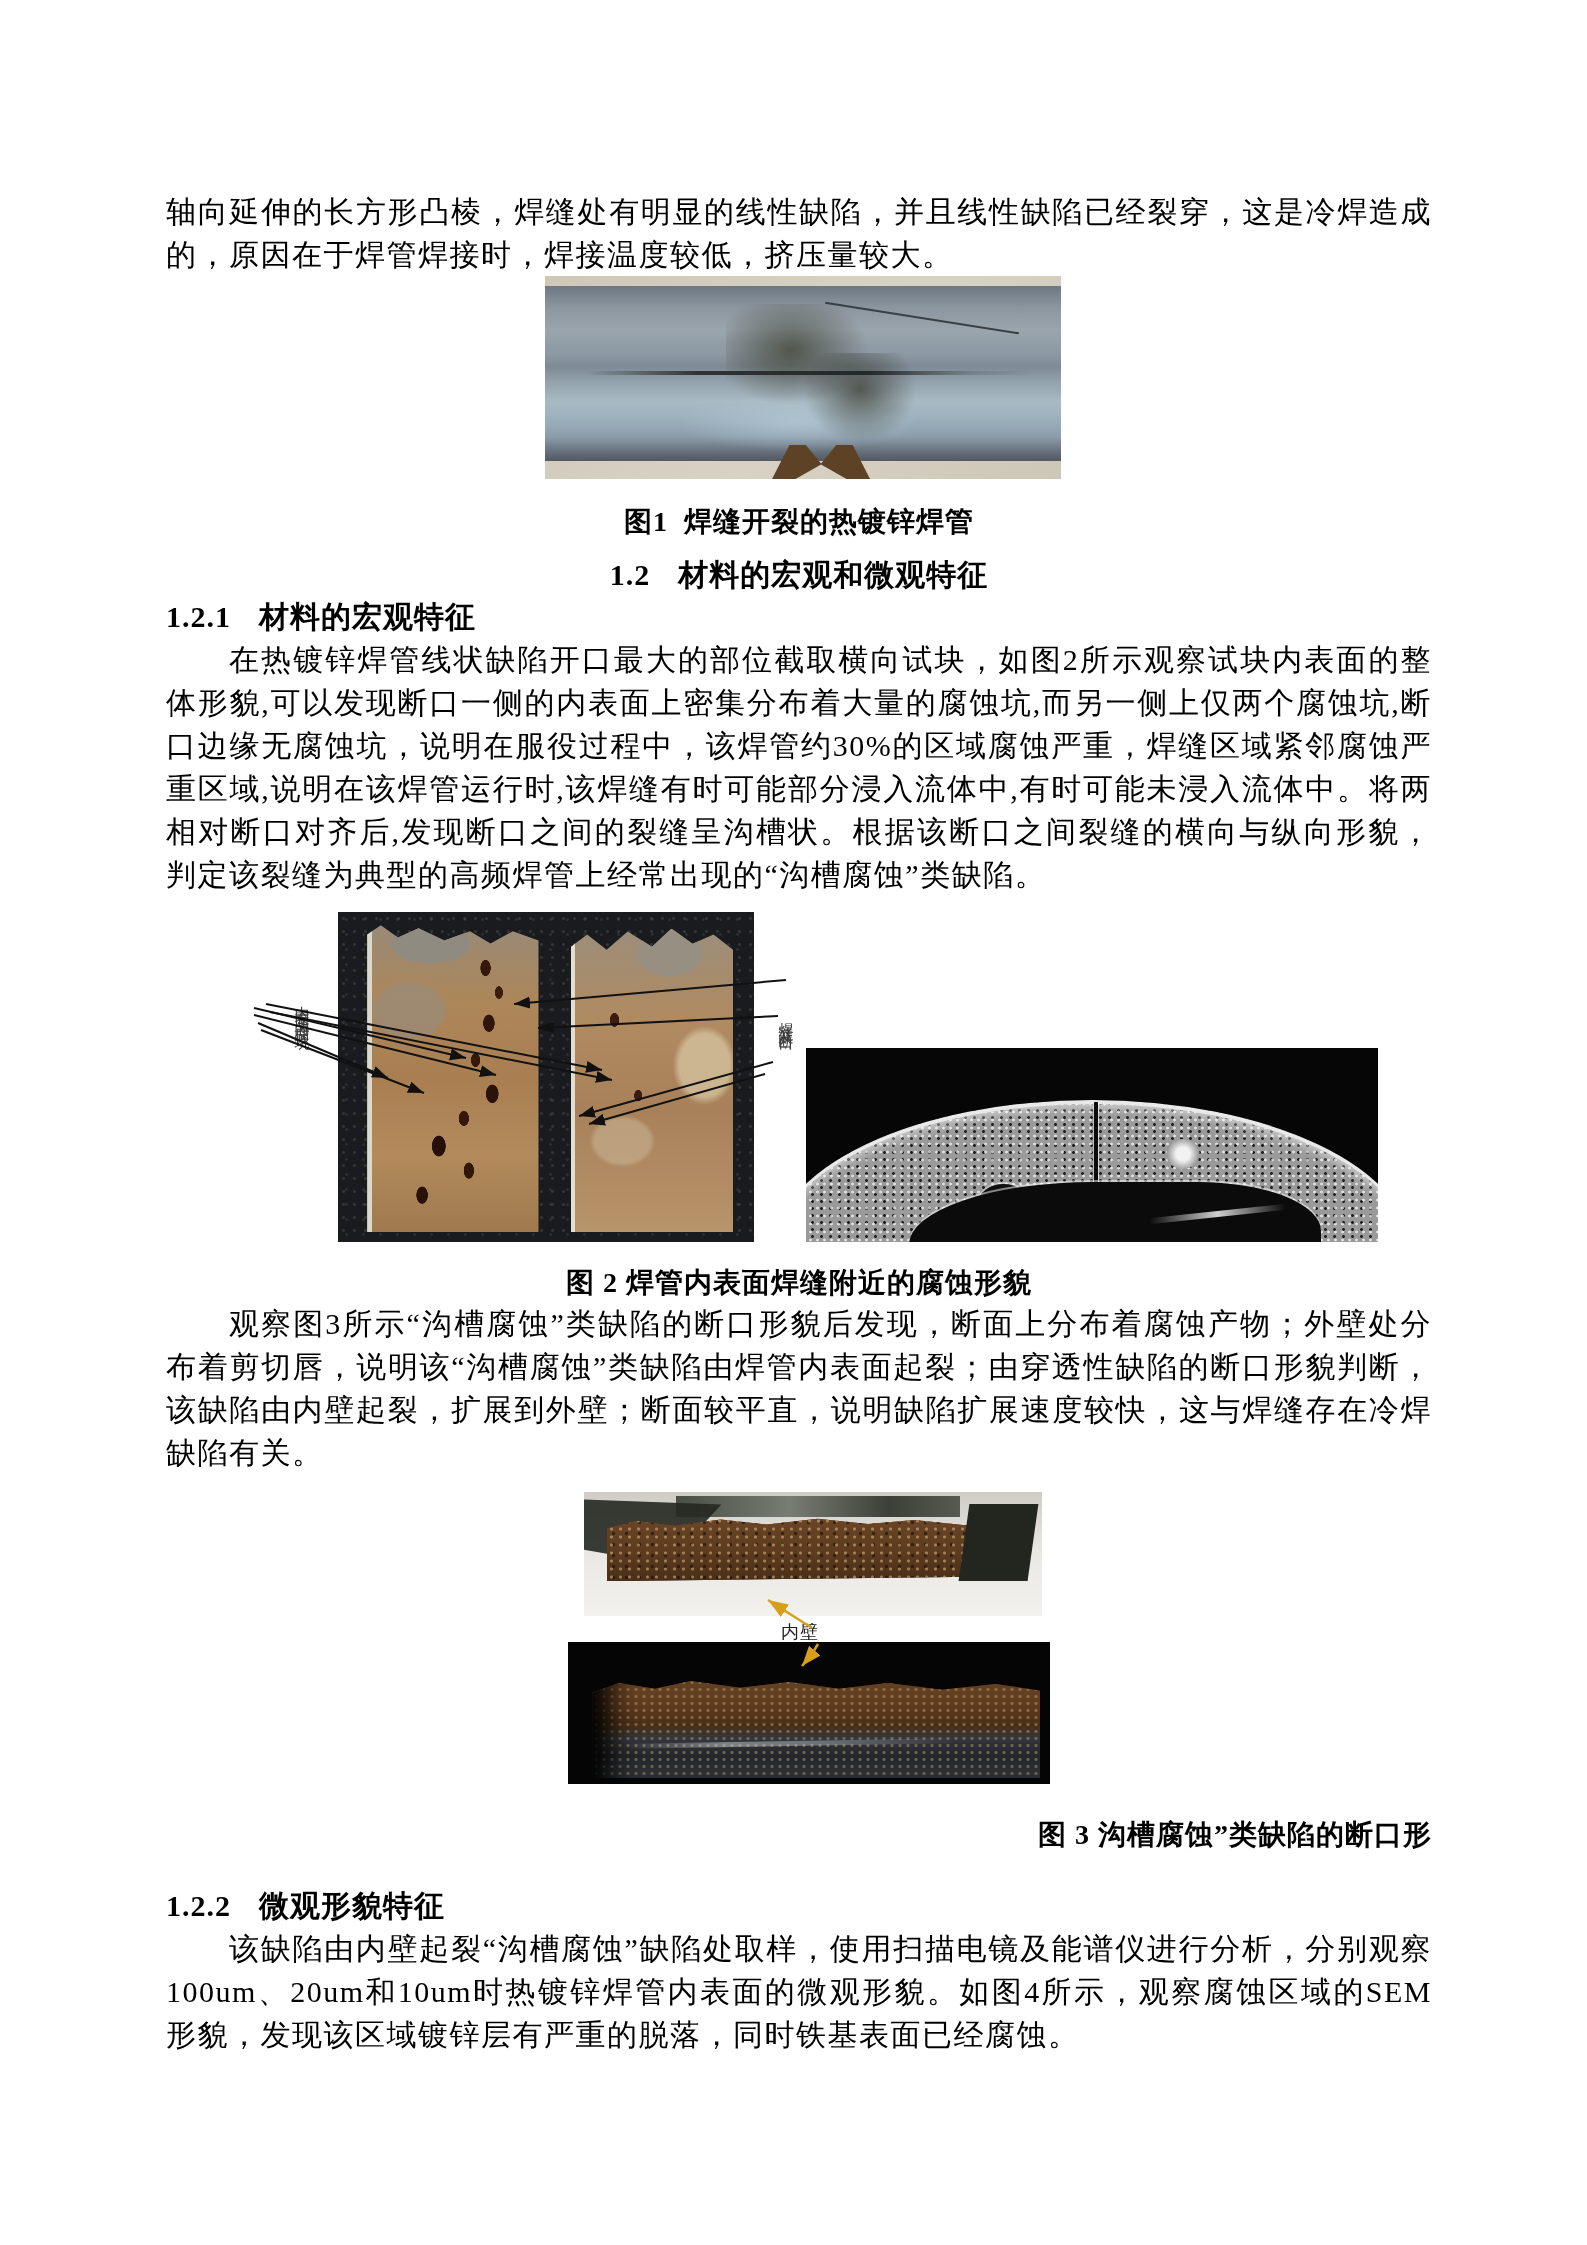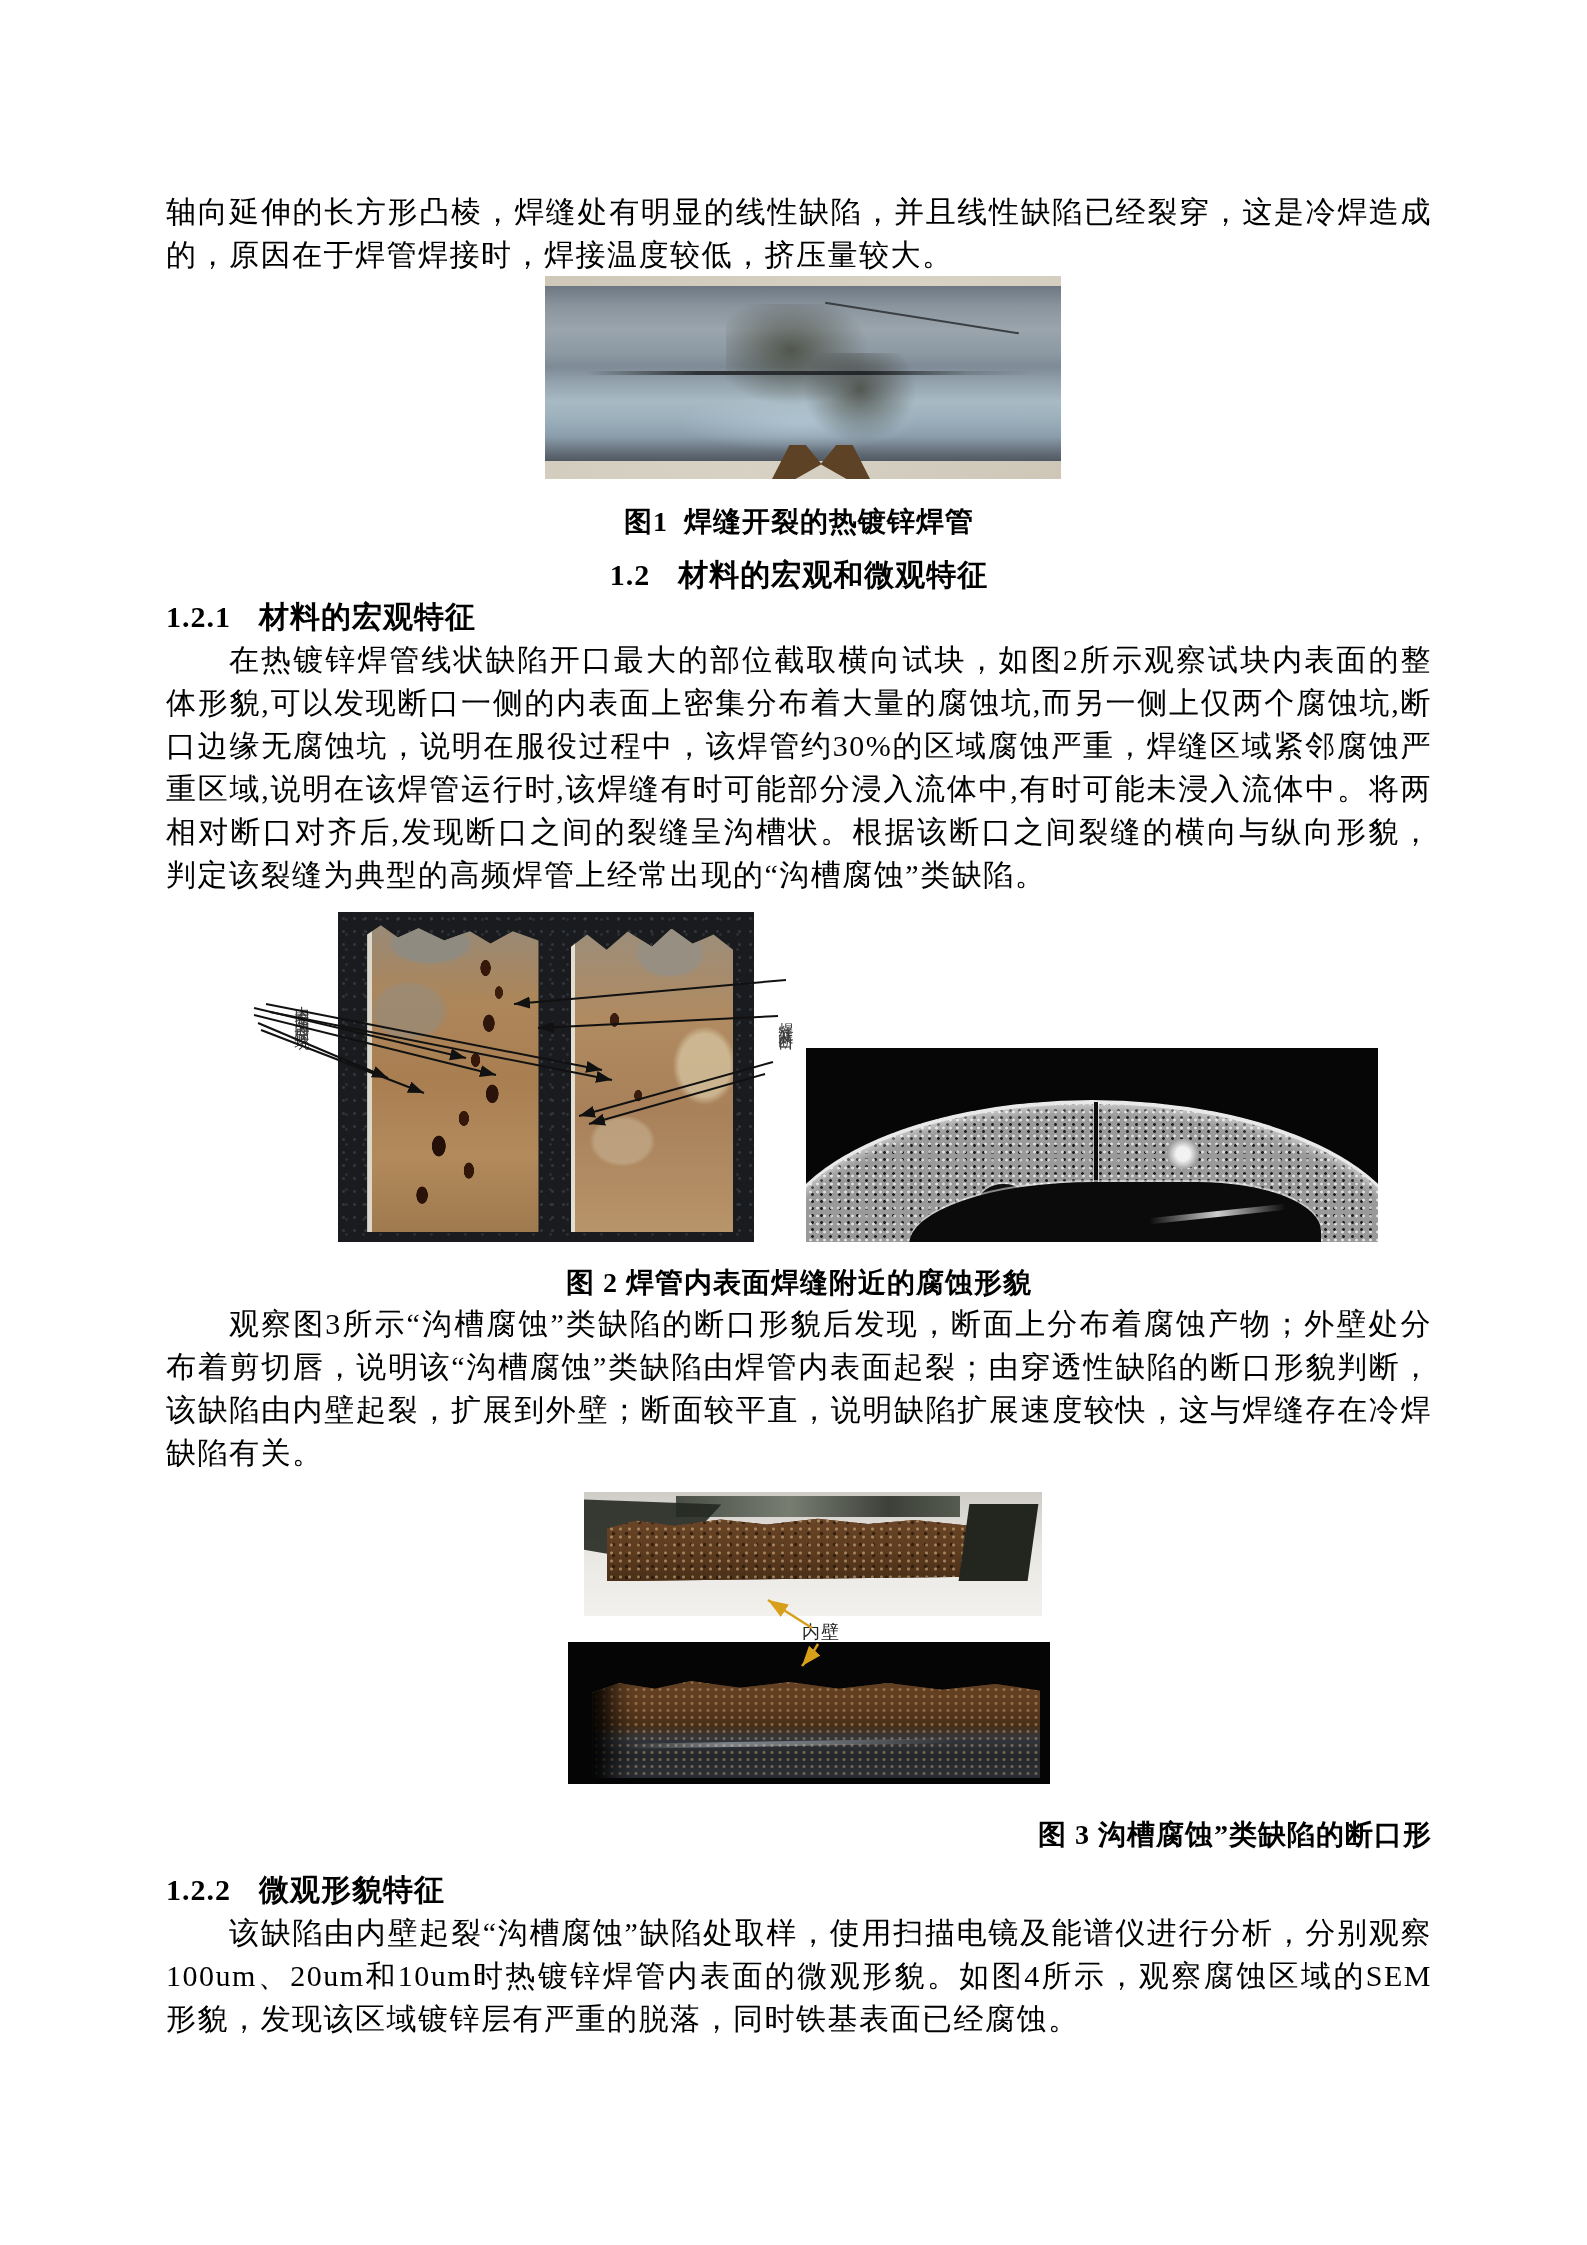--- a/index.html
+++ b/index.html
@@ -177,21 +177,21 @@
       radial-gradient(circle,rgba(30,18,8,0.7) 1.2px,transparent 2.2px),
       linear-gradient(180deg,#6b4526 0%,#5d3b1f 55%,#4a2f18 100%);
     background-size:9px 8px,13px 11px,100% 100%;
     clip-path:polygon(0 18%,7% 6%,16% 14%,27% 4%,38% 12%,50% 3%,62% 11%,73% 5%,85% 13%,94% 6%,100% 16%,100% 92%,0 100%);
   }
   .photo3a .darkright {
     position:absolute; right:2%; top:10%; width:15%; height:62%;
     background:#23261f; transform:skewX(-8deg);
   }
   .inner-wall-label {
-    position:absolute; left:636px; top:138px;
+    position:absolute; left:615px; top:138px;
     font-size:18px; letter-spacing:1px; color:#222;
   }
   .photo3b {
     position:absolute; left:402px; top:160px; width:482px; height:142px;
     background:#050505; overflow:hidden;
   }
   .bar2 {
     position:absolute; left:5%; top:26%; width:93%; height:70%;
     background-color:#3a2a18;
     background-image:
@@ -208,21 +208,21 @@
   }
 
   
   .mt-cap1 { margin-top:24px; }
   .mt-h12 { margin-top:14px; }
   .mt-h121 { margin-top:1px; }
   .mt-p2 { margin-top:8px; }
   .mt-cap2 { margin-top:20px; }
   .mt-p3 { margin-top:12px; }
   .mt-cap3 { margin-top:32px;text-align:right; }
-  .mt-h122 { margin-top:16px; }
+  .mt-h122 { margin-top:32px; }
   .mt-p4 { margin-top:8px; }
 </style>
 </head>
 <body>
 
 <div class="page">
   <div class="content">
 
     <p class="body">轴向延伸的长方形凸棱，焊缝处有明显的线性缺陷，并且线性缺陷已经裂穿，这是冷焊造成的，原因在于焊管焊接时，焊接温度较低，挤压量较大。</p>
 

